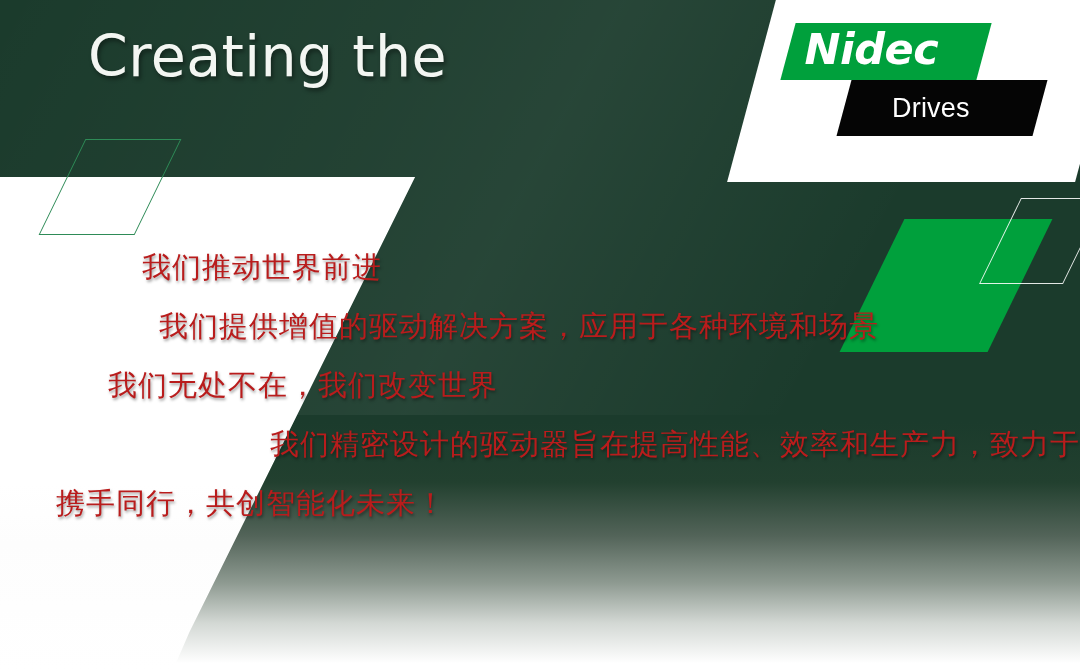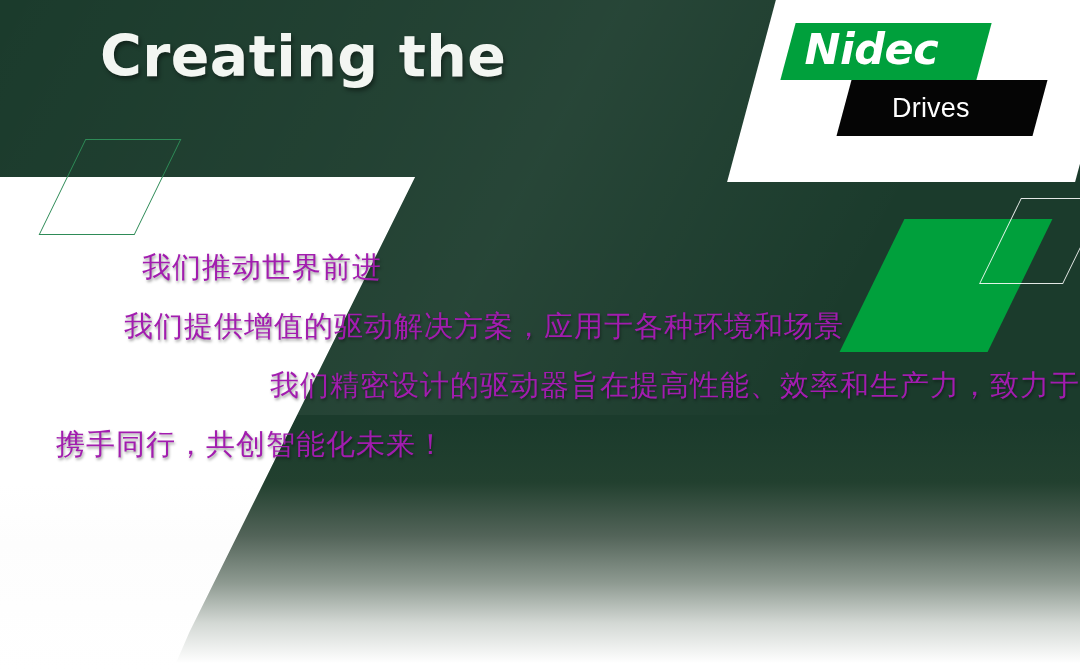--- a/index.html
+++ b/index.html
@@ -84,26 +84,26 @@
     top: 198px;
     width: 84px;
     height: 86px;
     border: 1.6px solid rgba(255,255,255,0.88);
     transform: skewX(-26deg);
   }
 
   
   .headline {
     position: absolute;
-    left: 16px;
+    left: 4px;
     top: 22px;
     width: 720px;
     color: #f3f6f2;
     font-family: "DejaVu Sans", "Liberation Sans", sans-serif;
-    font-weight: 700;
+    font-weight: 400;
     font-size: 57px;
     line-height: 1.22;
     letter-spacing: 0.4px;
     text-shadow: 2px 3px 4px rgba(0,0,0,0.42);
     z-index: 6;
   }
   .headline .hl-1 {
     display: block;
     padding-left: 84px;
   }
@@ -172,35 +172,35 @@
     line-height: 56px;
     letter-spacing: 0.2px;
   }
 
   
   .body-copy {
     position: absolute;
     left: 0;
     top: 238px;
     width: 1080px;
-    color: #a21caf;
+    color: #b91c1c;
     font-family: "DejaVu Sans", "Liberation Sans", sans-serif;
     font-weight: 500;
     font-size: 29px;
     line-height: 59px;
     letter-spacing: 1px;
     text-shadow: 1px 2px 3px rgba(0,0,0,0.40);
     z-index: 7;
   }
   .body-copy p {
     margin: 0;
     white-space: nowrap;
   }
   .body-copy p.l1 { padding-left: 142px; }
-  .body-copy p.l2 { padding-left: 124px; }
+  .body-copy p.l2 { padding-left: 124px; margin-left: 35px; }
   .body-copy p.l3 { padding-left: 108px; }
   .body-copy p.l4 { padding-left: 84px; text-align: right; }
   .body-copy p.l5 { padding-left: 62px; }
   .body-copy p.l6 { padding-left: 56px; }
 </style>
 </head>
 <body>
 
 <div class="banner">
 
@@ -223,17 +223,18 @@
       <span class="wordmark">Nidec</span>
     </div>
     <div class="logo-black">
       <span class="sublabel">Drives</span>
     </div>
   </div>
 
   <div class="body-copy">
     <p class="l1">我们推动世界前进</p>
     <p class="l2">我们提供增值的驱动解决方案，应用于各种环境和场景</p>
+    <p class="l3">我们无处不在，我们改变世界</p>
     <p class="l4">我们精密设计的驱动器旨在提高性能、效率和生产力，致力于</p>
     <p class="l6">携手同行，共创智能化未来！</p>
   </div>
 
 </div>
 
 </body></html>

